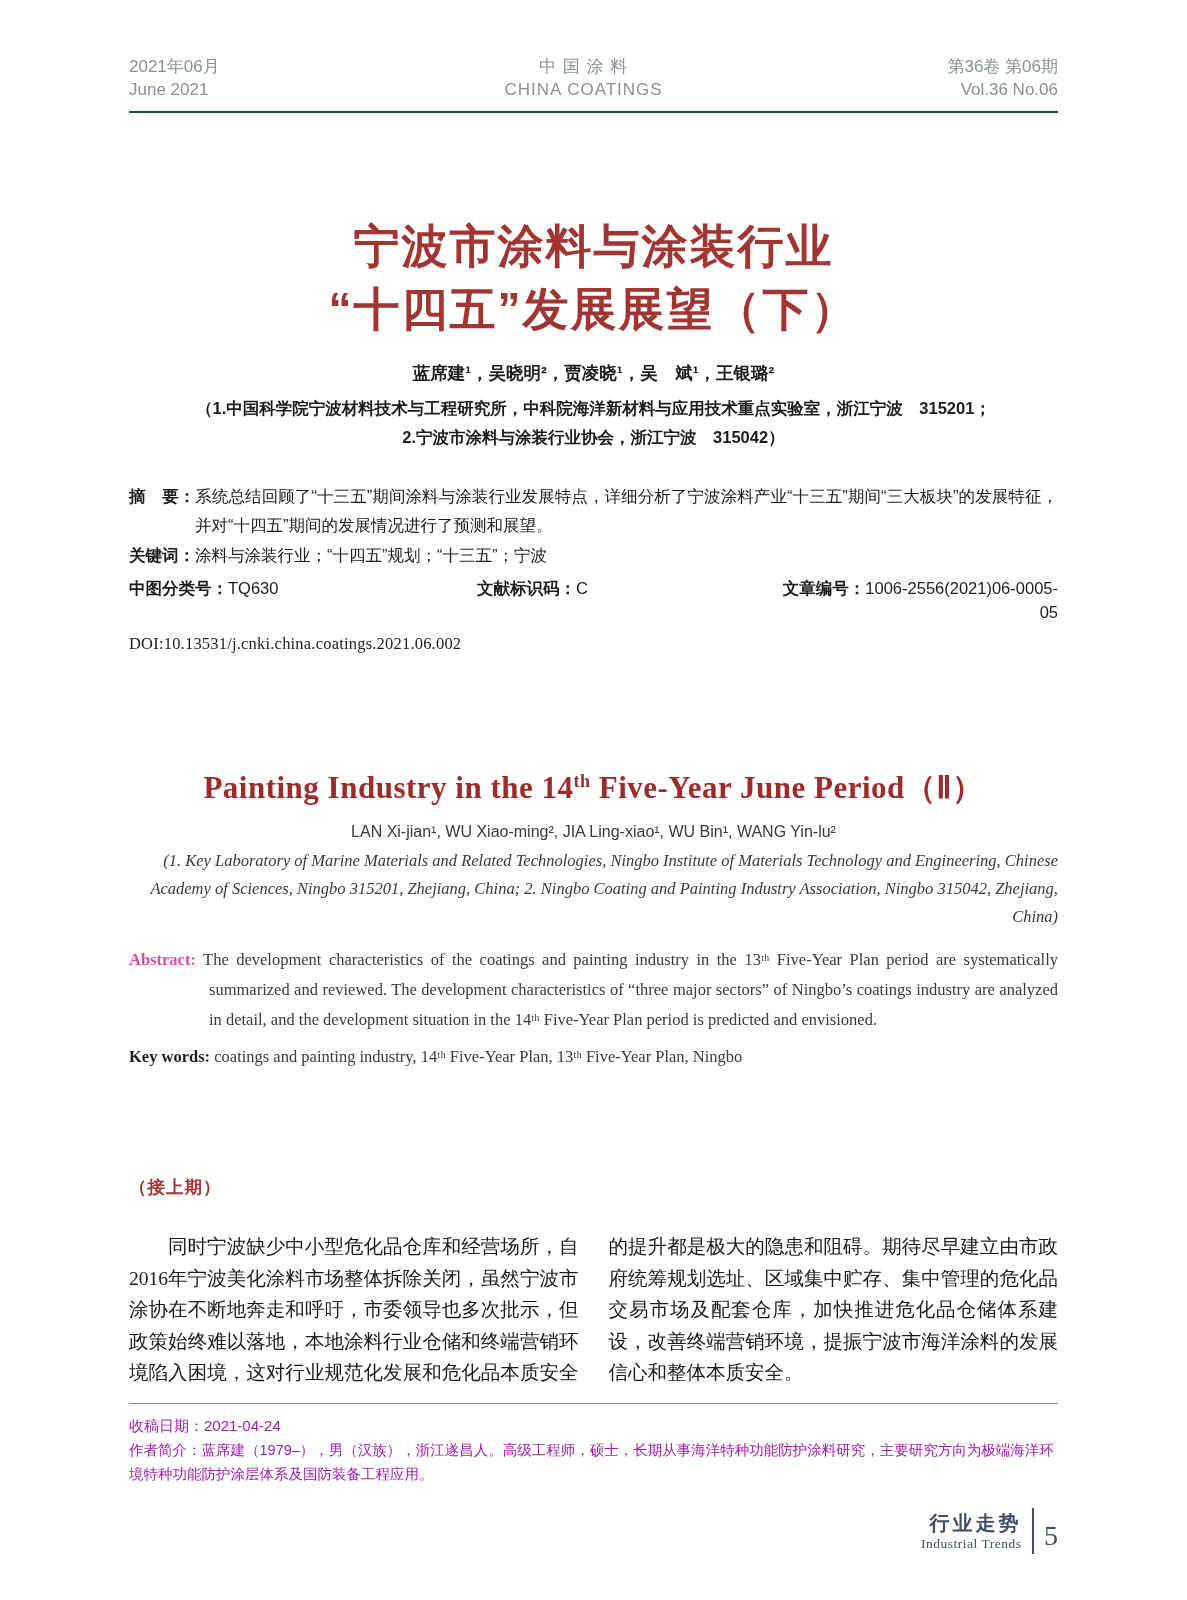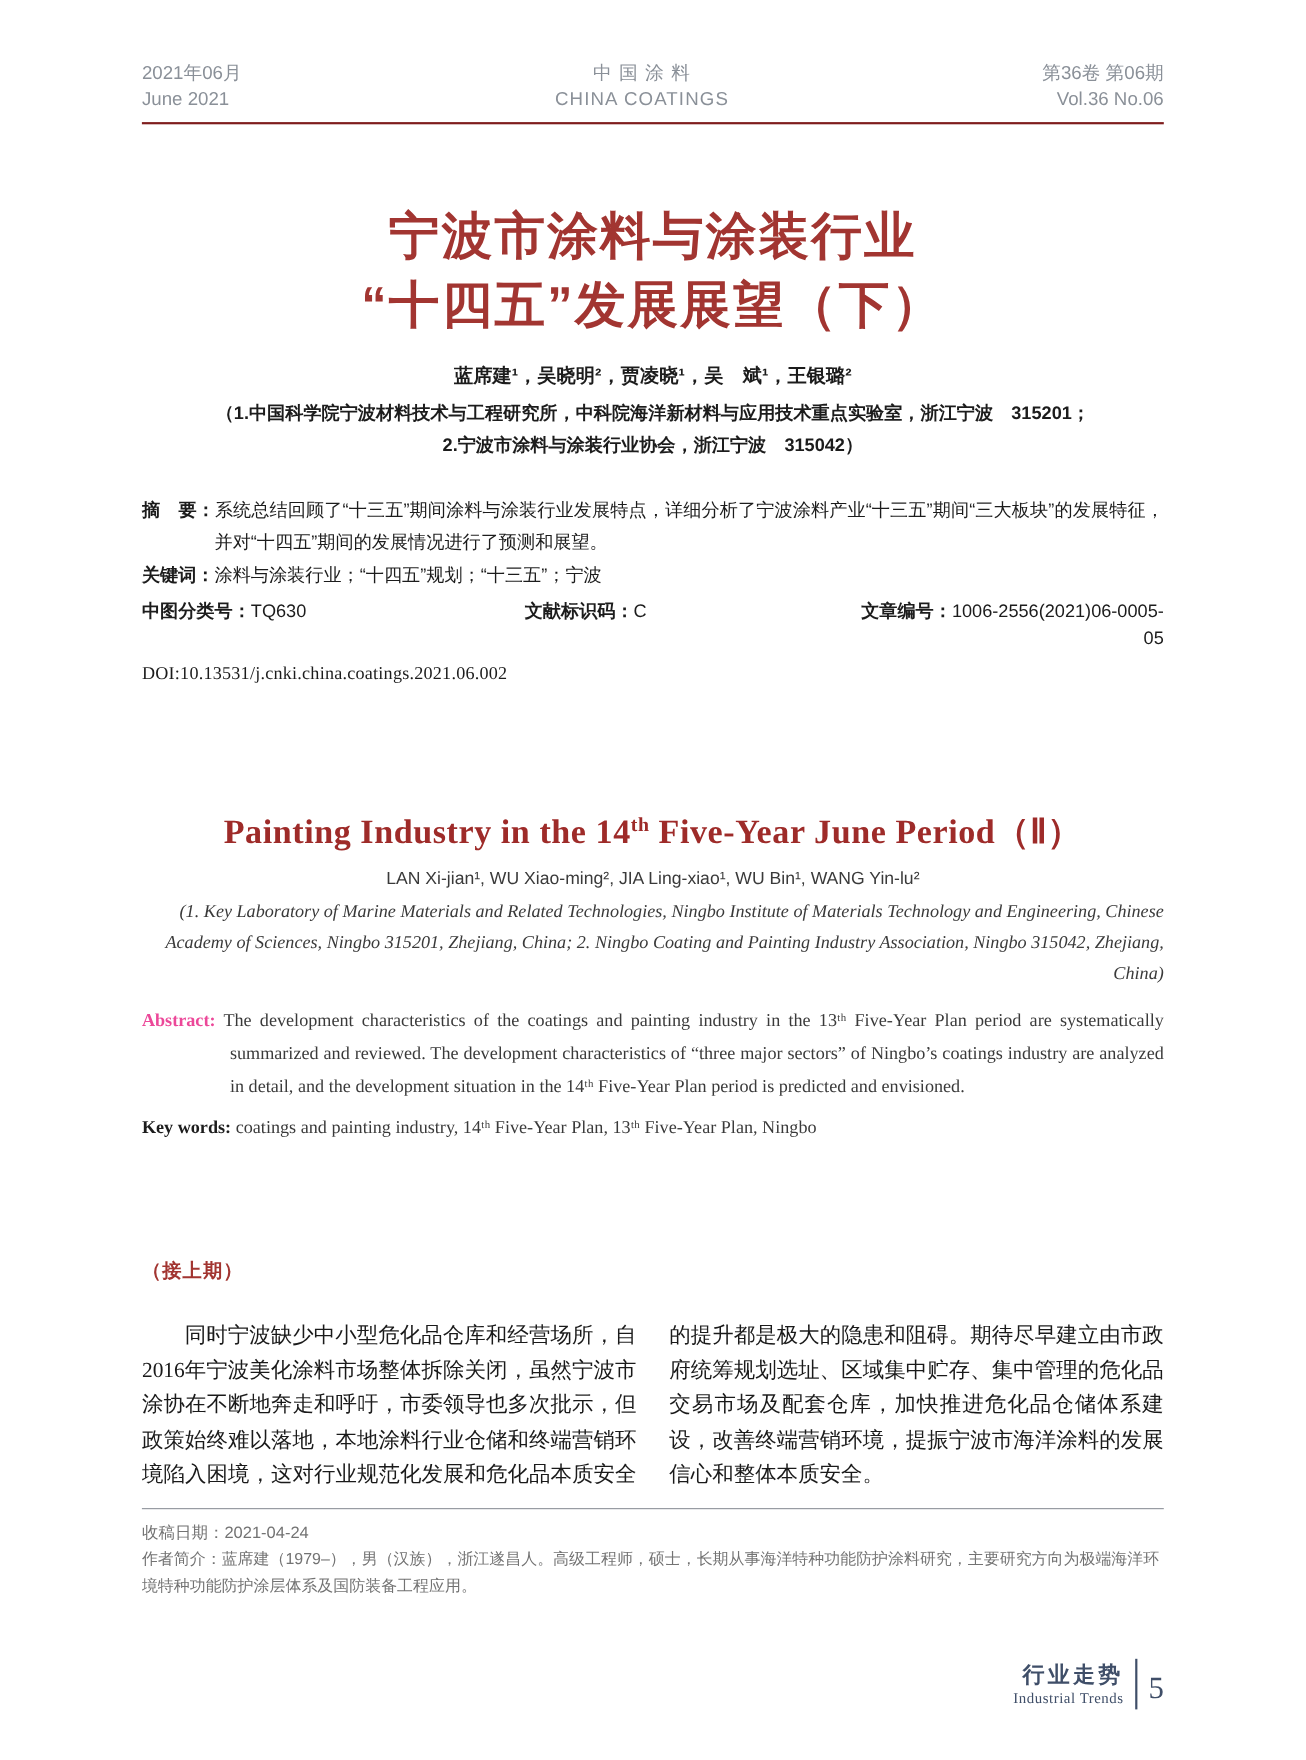--- a/index.html
+++ b/index.html
@@ -11,28 +11,28 @@
     box-sizing:border-box;
     padding:55px 129px 0 129px;
     font-family:"Liberation Sans",sans-serif;
     color:#222;
     overflow:hidden;
   }
   
   .jheader{
     display:flex;justify-content:space-between;align-items:flex-end;
     color:#8a9098;font-size:17px;line-height:23px;
-    border-bottom:2px solid #7f1d1d;padding-bottom:10px;
+    border-bottom:2px solid #14532d;padding-bottom:10px;
   }
   .jheader .col{display:flex;flex-direction:column;}
   .jheader .col.center{text-align:center;letter-spacing:1px;}
   .jheader .col.right{text-align:right;}
   
   .title-zh{
-    margin-top:70px;text-align:center;
+    margin-top:102px;text-align:center;
     color:#a23531;font-weight:700;font-size:46px;line-height:63px;
     letter-spacing:2px;
   }
   .authors-zh{margin-top:20px;text-align:center;font-size:17.5px;font-weight:700;color:#1c1c1c;}
   .affil-zh{margin-top:9px;text-align:center;font-size:16.5px;line-height:29px;font-weight:600;color:#1c1c1c;}
   
   .abs-zh{
     margin-top:30px;font-size:16.5px;line-height:29px;color:#1c1c1c;
     padding-left:66px;text-indent:-66px;text-align:justify;
   }
@@ -82,21 +82,21 @@
     margin-top:32px;height:160px;
     column-count:2;column-gap:30px;column-fill:auto;
     font-family:"Liberation Serif",serif;
     font-size:19.5px;line-height:31.5px;color:#1a1a1a;
     text-align:justify;
   }
   .body-cols p{margin:0;text-indent:2em;}
   
   .footnote{
     margin-top:12px;border-top:1.5px solid #8d9299;padding-top:9px;
-    font-size:15px;line-height:25px;color:#737373;
+    font-size:15px;line-height:25px;color:#a21caf;
   }
   .footnote .row2{font-size:14.5px;line-height:24px;}
   
   .pfooter{
     position:absolute;right:129px;bottom:46px;
     display:flex;align-items:center;color:#3f4e68;
   }
   .pfooter .sec{text-align:right;padding-right:10px;}
   .pfooter .sec .zh{font-size:20px;font-weight:700;letter-spacing:3px;line-height:24px;}
   .pfooter .sec .en{font-family:"Liberation Serif",serif;font-size:13.5px;line-height:17px;letter-spacing:0.5px;margin-left:27px;}

